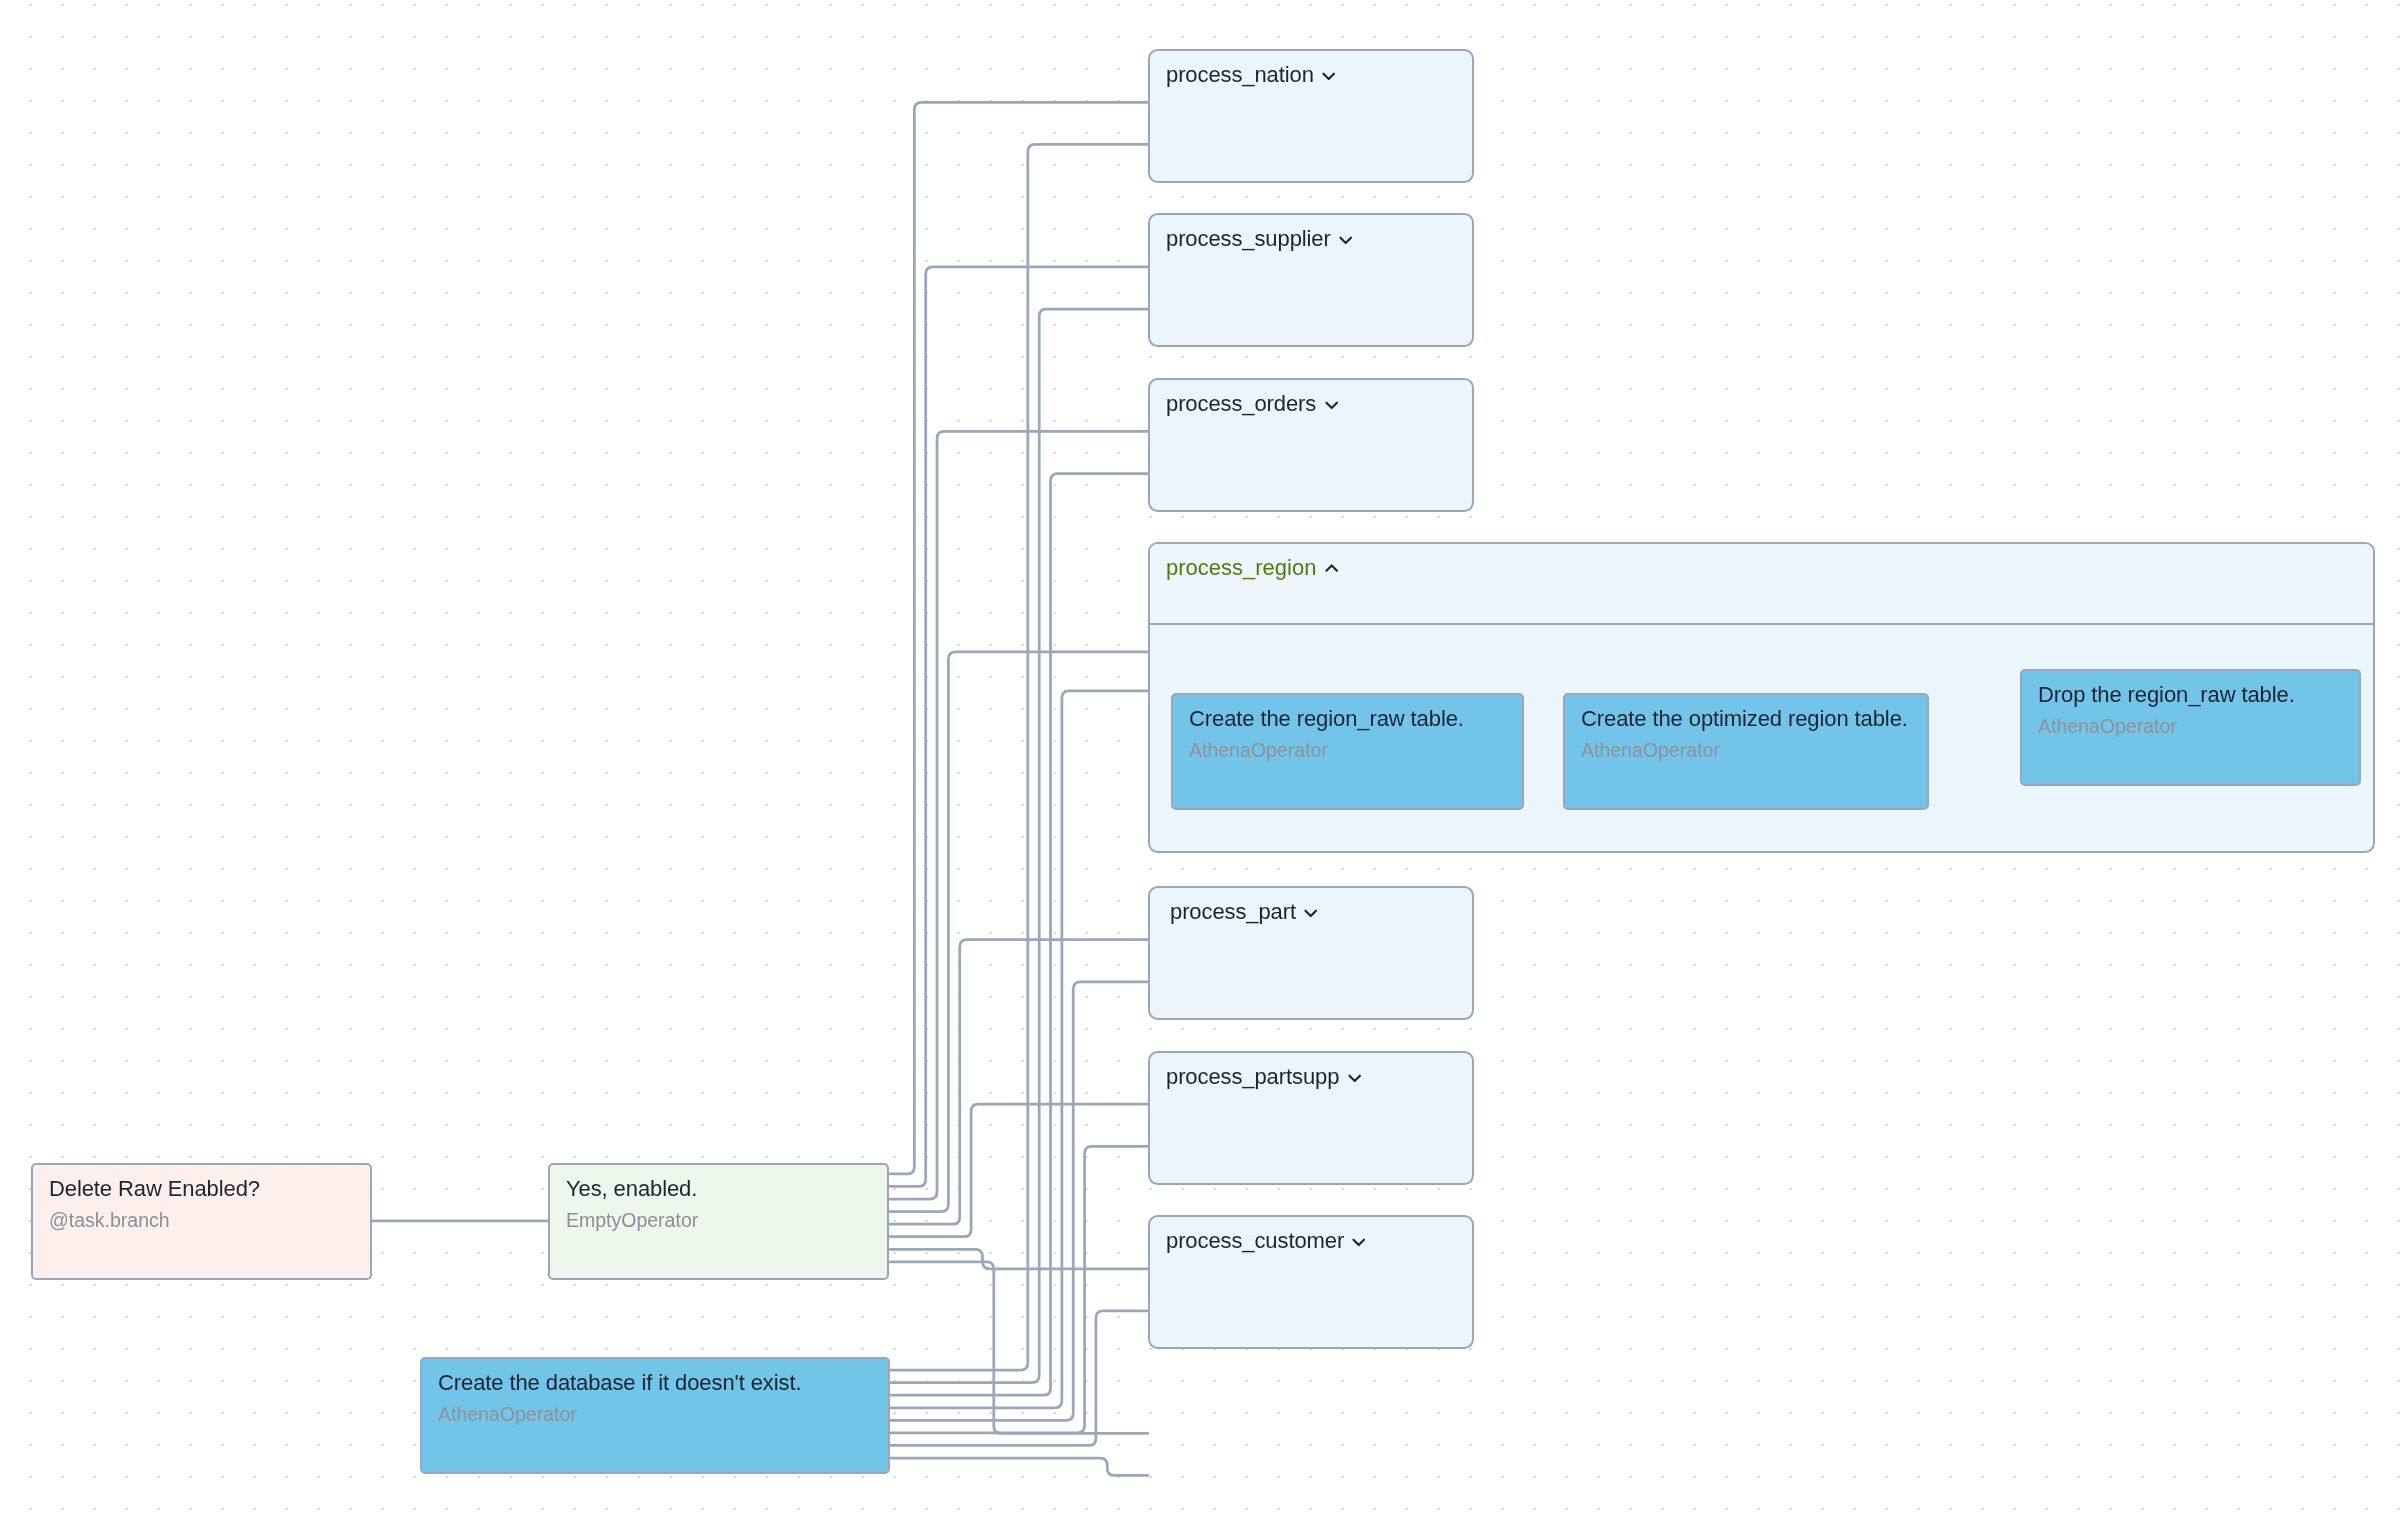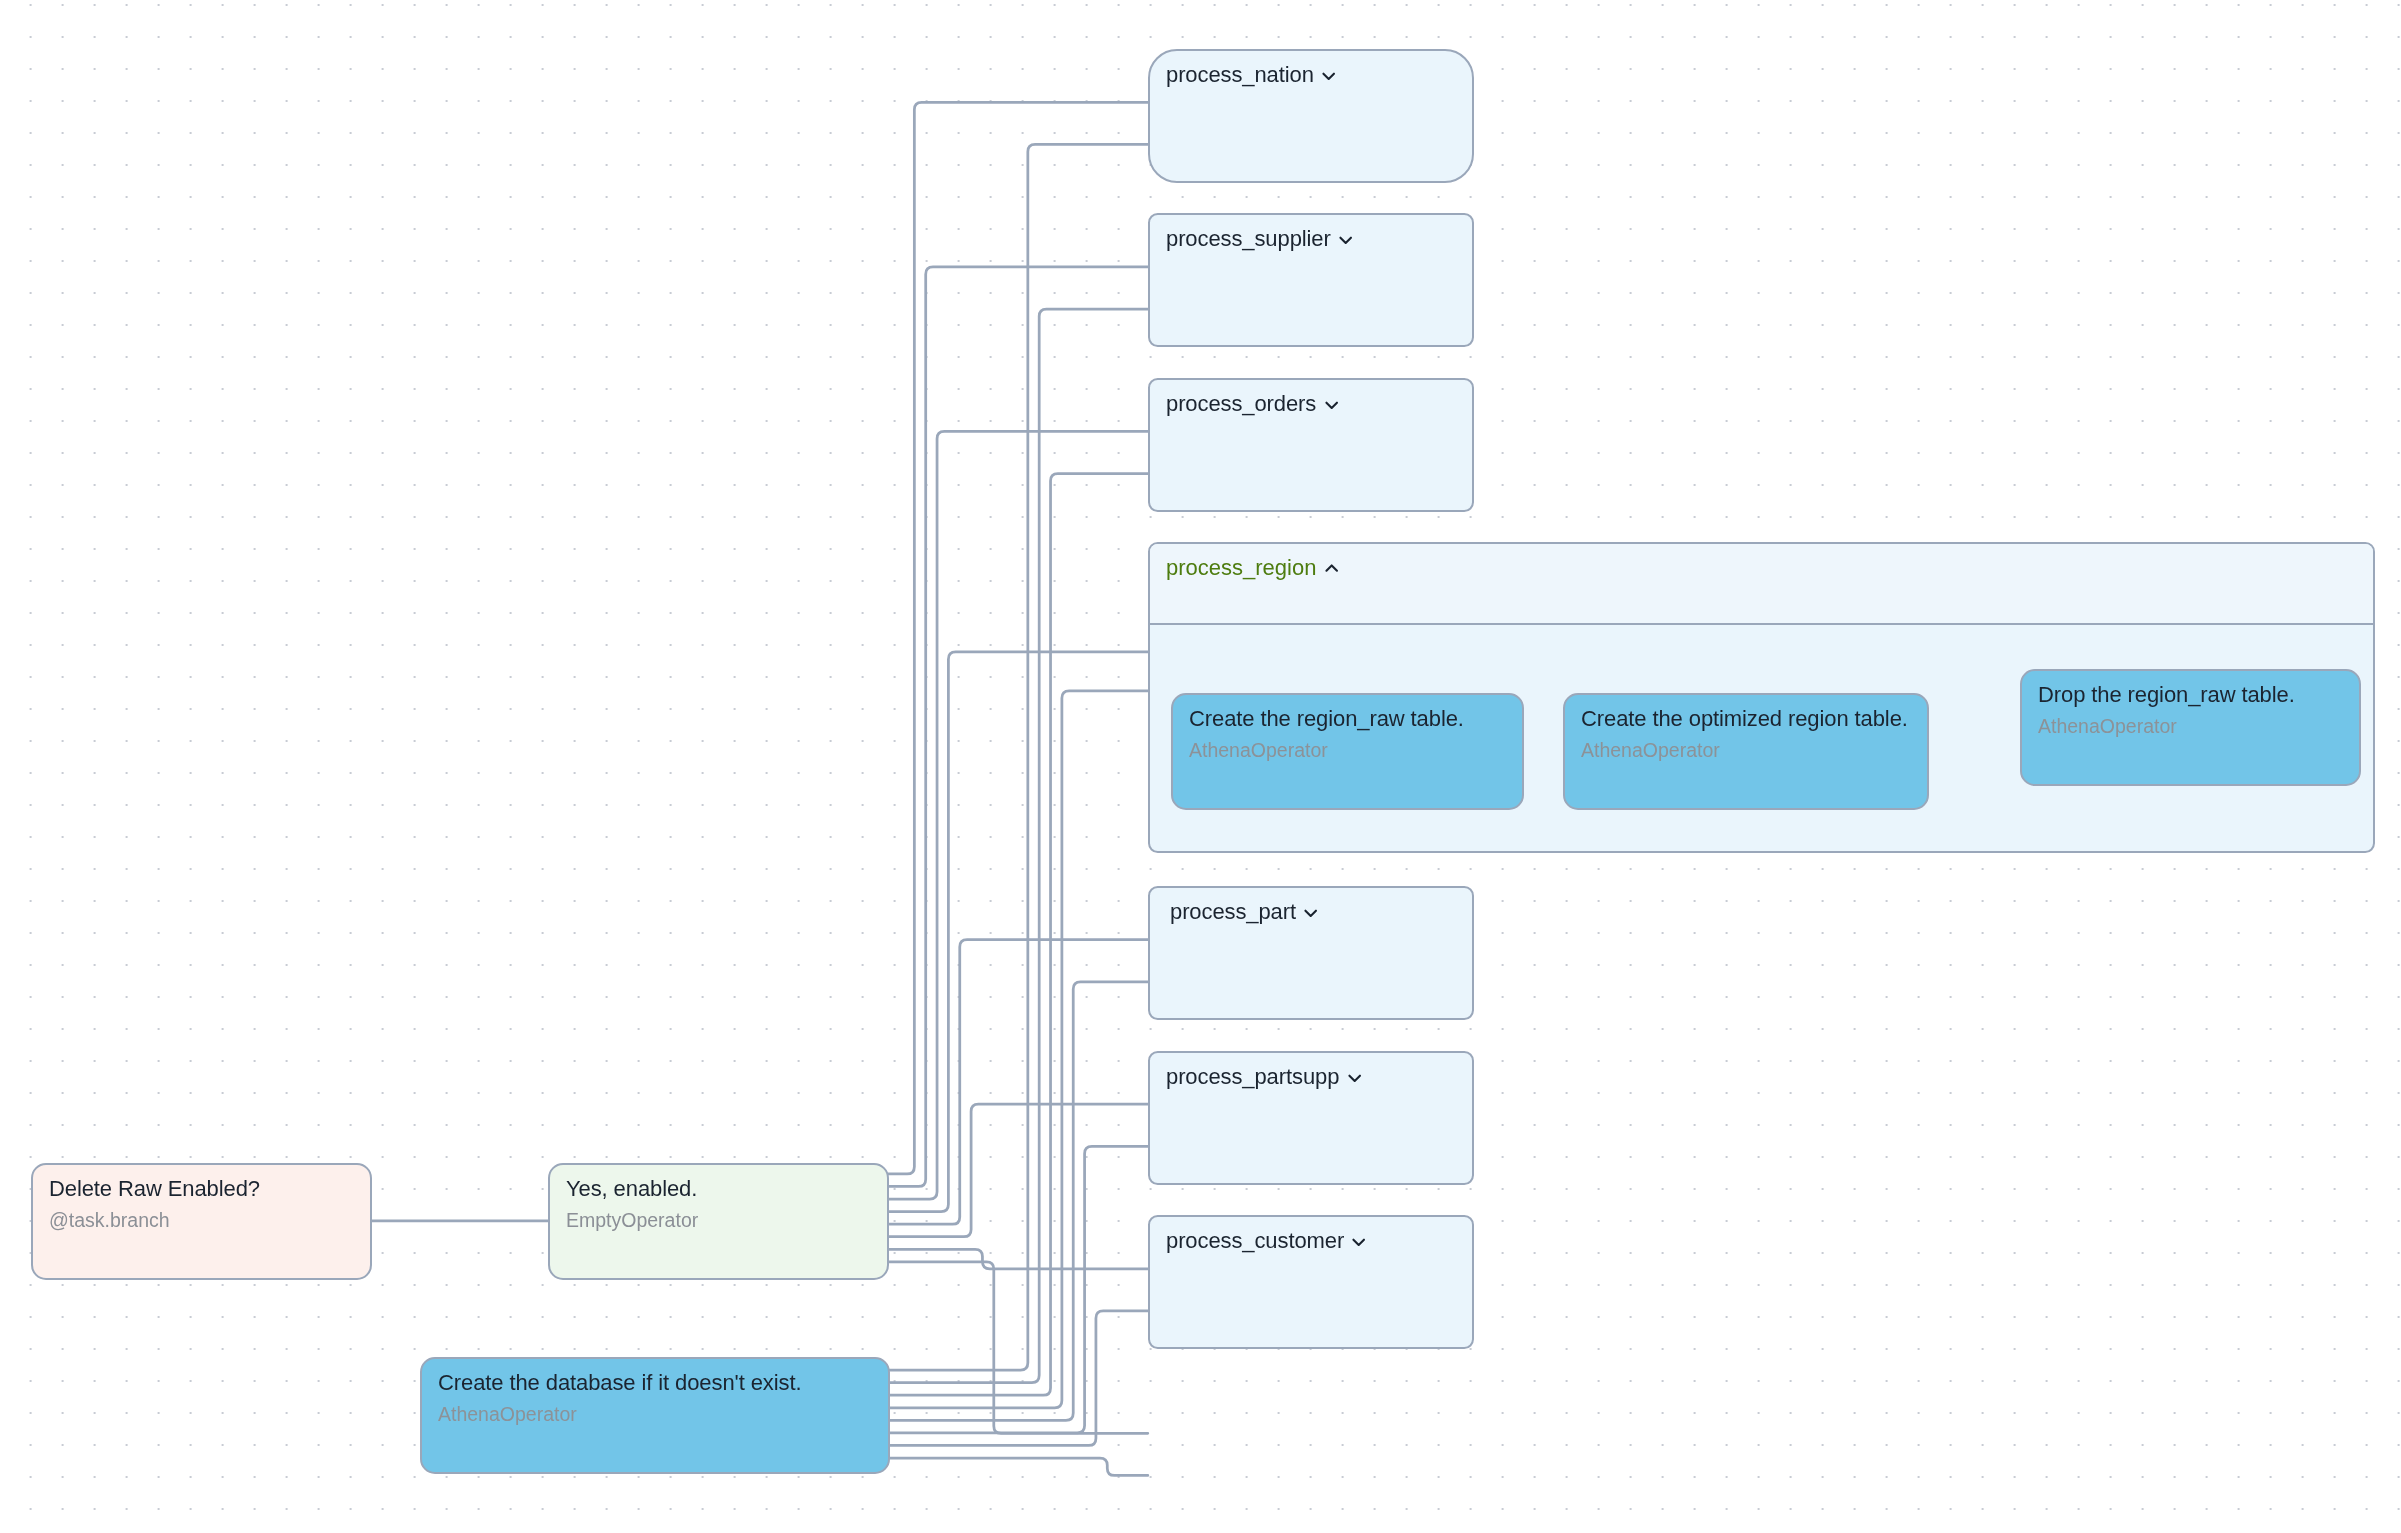--- a/index.html
+++ b/index.html
@@ -24,21 +24,21 @@
     position: absolute;
     left: 0; top: 0;
     width: 2401px;
     height: 1534px;
     pointer-events: none;
   }
   .node {
     position: absolute;
     box-sizing: border-box;
     border: 2.4px solid #9aa7ba;
-    border-radius: 15px;
+    border-radius: 5px;
     padding: 11.4px 16px 0 16px;
     overflow: hidden;
   }
   .node-title {
     font-size: 22px;
     line-height: 1.18;
     color: #1b2430;
     white-space: nowrap;
     letter-spacing: -0.1px;
   }
@@ -137,21 +137,21 @@
       <div class="node-sub">@task.branch</div>
     </div>
     <div class="node task-green" style="left: 548px; top: 1163px; width: 341px; height: 117px;">
       <div class="node-title">Yes, enabled.</div>
       <div class="node-sub">EmptyOperator</div>
     </div>
     <div class="node task-blue" style="left: 420px; top: 1357px; width: 470px; height: 117px;">
       <div class="node-title">Create the database if it doesn't exist.</div>
       <div class="node-sub">AthenaOperator</div>
     </div>
-    <div class="node group-collapsed" style="left: 1148px; top: 49px; width: 326px; height: 134px; border-radius: 29px;"><div class="node-title">
+    <div class="node group-collapsed" style="left: 1148px; top: 49px; width: 326px; height: 134px;"><div class="node-title">
         <span>process_nation</span>
         <span class="chev">
           <svg viewBox="0 0 19 19" width="15.4" height="15.4">
             <path d="M3 7 L9.5 13.5 L16 7" fill="none" stroke="#1b2430" stroke-width="2.6" stroke-linecap="round" stroke-linejoin="round"></path>
           </svg>
         </span>
       </div></div>
     <div class="node group-collapsed" style="left: 1148px; top: 213px; width: 326px; height: 134px;"><div class="node-title">
         <span>process_supplier</span>
         <span class="chev">

